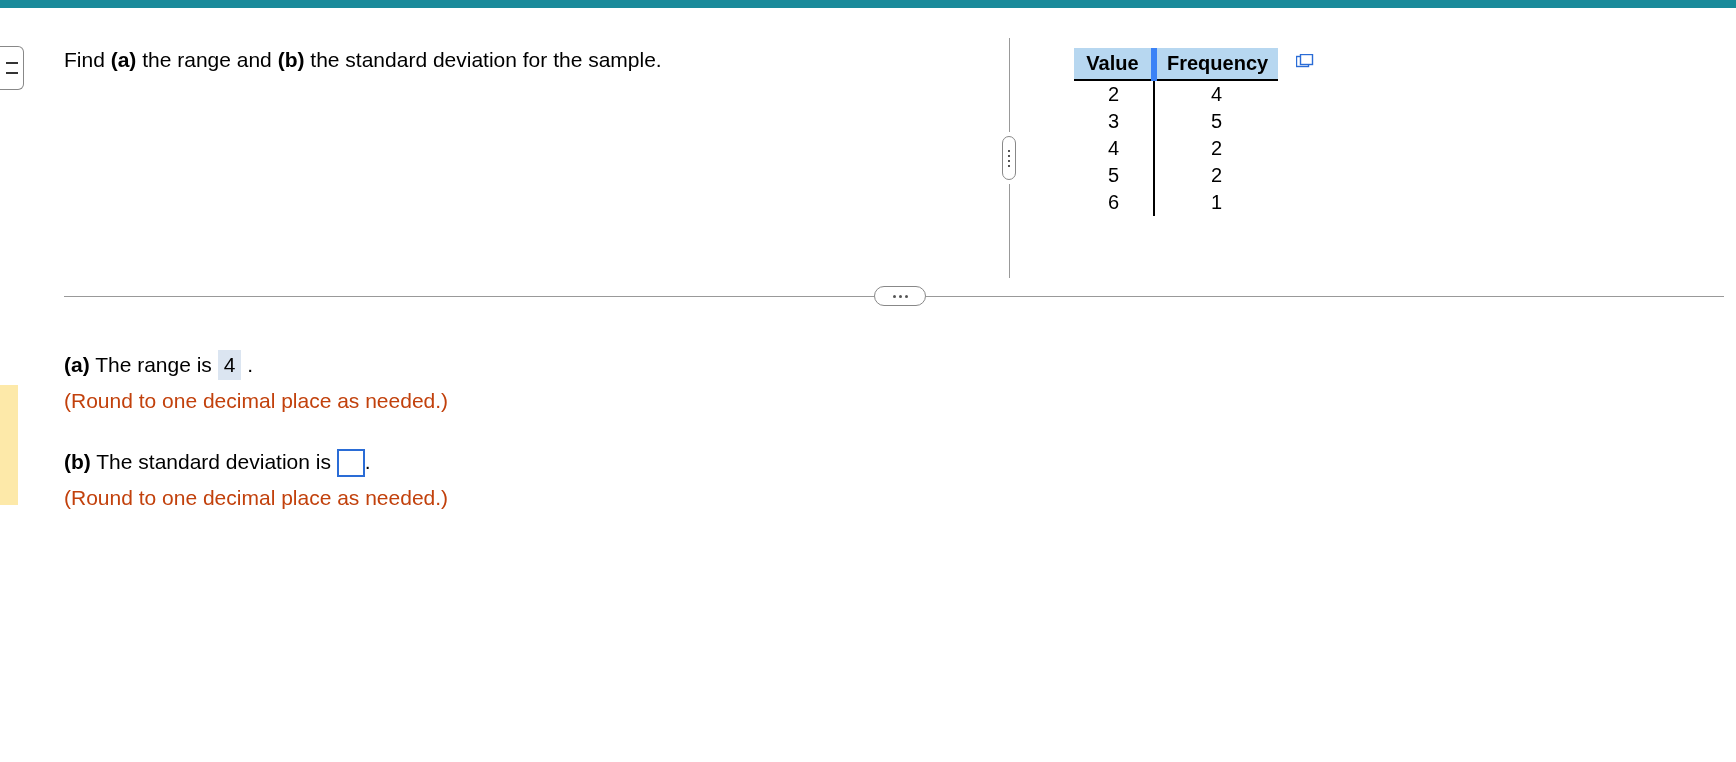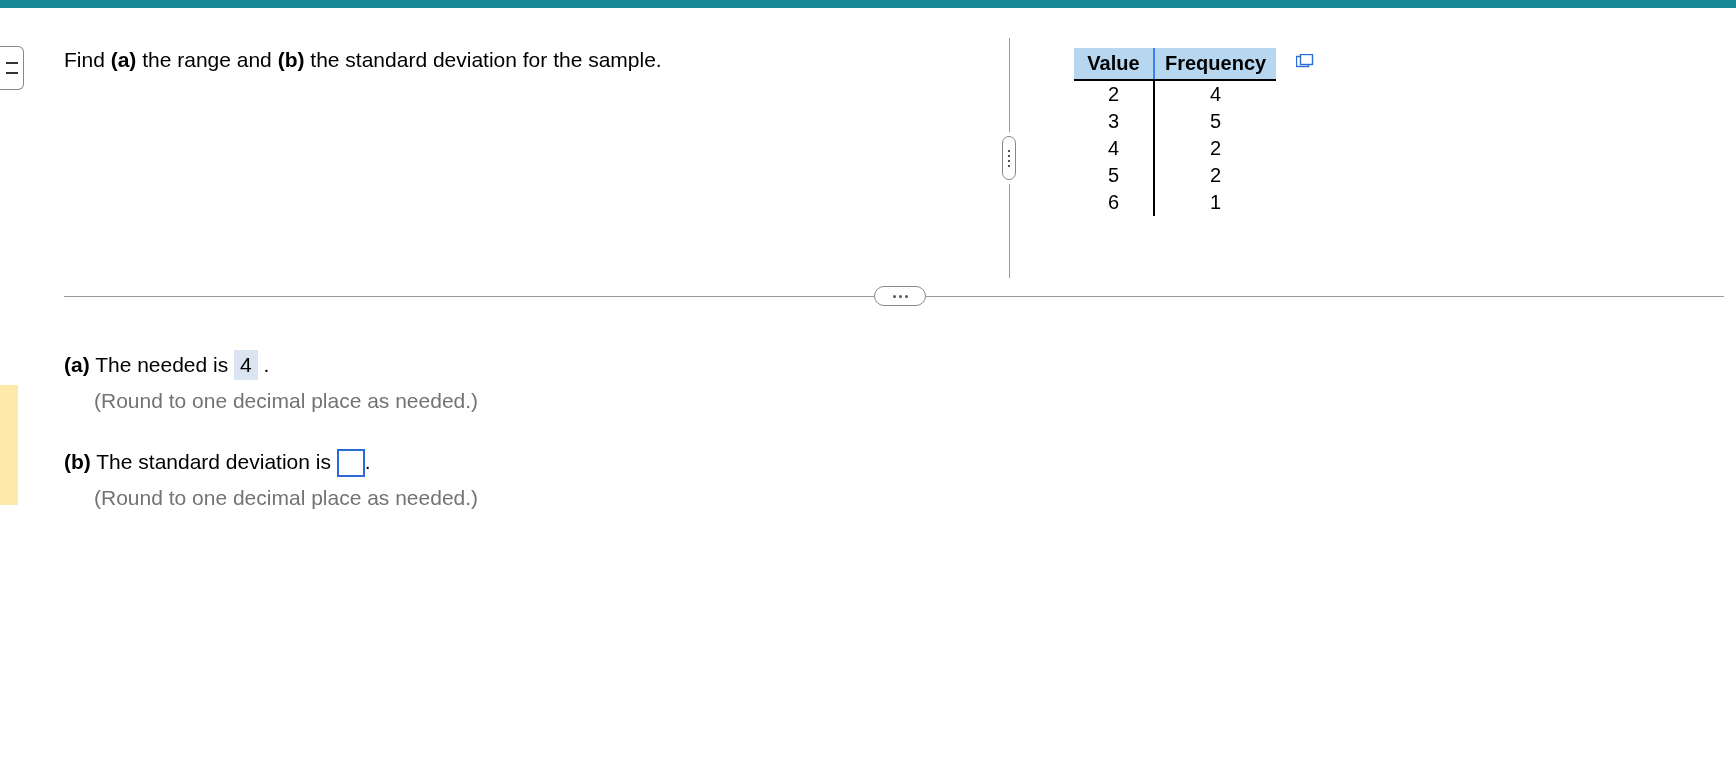--- a/index.html
+++ b/index.html
@@ -121,21 +121,21 @@
     border-bottom: 2px solid #000;
     text-align: center;
   }
   .data-table td {
     font-size: 20px;
     padding: 2px 10px;
     text-align: center;
   }
   .data-table td.value-col { border-right: 2px solid #000; width: 80px; }
   .data-table td.freq-col { width: 120px; }
-  .data-table th.value-col { border-right: 2px solid #3b82f6; }
+  .data-table th.value-col { border-right: 6px solid #3b82f6; }
   .popout-icon {
     position: absolute;
     left: 1232px;
     top: 26px;
     width: 18px;
     height: 14px;
     cursor: pointer;
   }
   .popout-icon svg { display: block; }
   .hr-row {
@@ -169,21 +169,21 @@
     cursor: pointer;
   }
   .hr-handle span { width: 3px; height: 3px; background: #555; border-radius: 50%; display: block; }
   .answers {
     position: absolute;
     left: 64px;
     top: 350px;
     font-size: 21px;
   }
   .answers p { margin-bottom: 6px; line-height: 1.45; }
-  .answers .note { color: #737373; margin-left: 30px; }
+  .answers .note { color: #c2410c; }
   .answers b { font-weight: bold; }
   .filled-answer {
     display: inline-block;
     background: #dbe5f1;
     padding: 0 6px;
     min-width: 20px;
     text-align: center;
   }
   .answer-input {
     display: inline-block;
@@ -269,21 +269,21 @@
   <div class="hr-handle">
     <span></span>
       <span></span>
       <span></span>
   </div>
   <div class="hr-line-right"></div>
 </div>
 
 <div class="answers">
   <p>
-    <b>(a)</b><span> The needed is </span><span class="filled-answer">4</span><span> .</span>
+    <b>(a)</b><span> The range is </span><span class="filled-answer">4</span><span> .</span>
   </p>
   <p class="note">(Round to one decimal place as needed.)</p>
 
   <p class="part-b">
     <b>(b)</b><span> The standard deviation is </span><input type="text" class="answer-input" value="" style=""><span>.</span>
   </p>
   <p class="note">(Round to one decimal place as needed.)</p>
 </div>
 
 </body></html>

